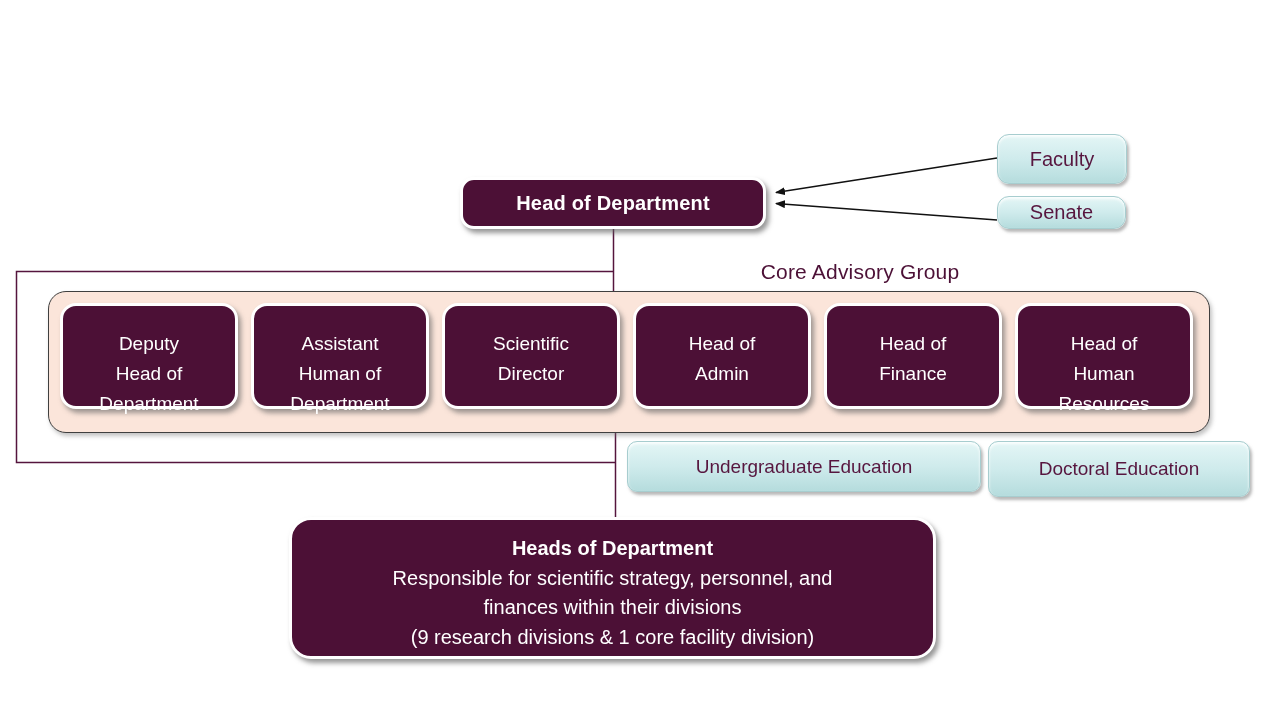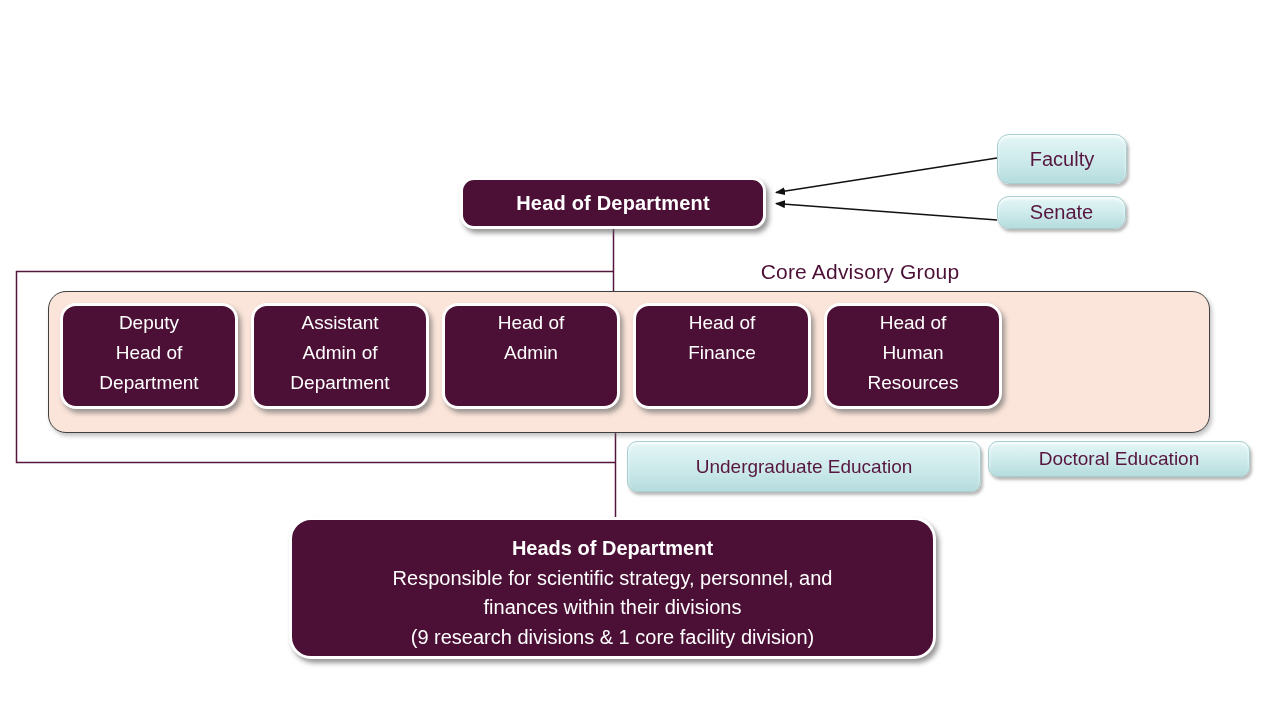--- a/index.html
+++ b/index.html
@@ -28,40 +28,40 @@
     left:48px; top:291px; width:1162px; height:142px;
     background:#fbe5da; border:1px solid #3f3f3f; border-radius:18px;
     box-shadow:2px 3px 4px rgba(120,120,120,.45);
     display:flex; gap:13px; padding:11px 11px; align-items:flex-start;
   }
   .advisor {
     flex:0 0 178px; height:106px; box-sizing:border-box;
     background:#4c1036; color:#fff; border:3px solid #ffffff; border-radius:16px;
     box-shadow:3px 4px 5px rgba(95,95,95,.6);
     font-size:19px; line-height:30px; text-align:center;
-    padding-top:2px; white-space:pre-line;
+    padding-top:23px; white-space:pre-line;
   }
 
   .cag-label {
     left:700px; top:260px; width:320px; text-align:center;
     color:#4c1036; font-weight:normal; font-size:21px; letter-spacing:.2px;
   }
 
   
   .teal {
     background:linear-gradient(to bottom,#e4f6f6 0%, #cfebec 50%, #b5dcdd 100%);
     color:#57163f; border:1px solid #a7cdcf; border-radius:10px;
     box-shadow:2px 3px 3px rgba(115,115,115,.5), inset 0 2px 3px rgba(255,255,255,.9);
     display:flex; align-items:center; justify-content:center;
     font-size:20px;
   }
   .faculty { left:997px; top:134px; width:130px; height:50px; border-radius:12px; }
   .senate  { left:997px; top:196px; width:129px; height:33px; border-radius:12px; }
   .undergrad { left:627px; top:441px; width:354px; height:51px; font-size:19px; }
-  .doctoral  { left:988px; top:441px; width:262px; height:36px; font-size:19px; }
+  .doctoral  { left:988px; top:441px; width:262px; height:56px; font-size:19px; }
 
   
   .divisions {
     left:289px; top:517px; width:647px; height:142px; border-radius:22px;
     padding-top:14px; font-size:20px; line-height:29.5px;
   }
   .divisions .title { font-weight:bold; }
   .divisions .body { white-space:pre-line; }
 </style>
 </head>
@@ -92,22 +92,24 @@
 
   <div class="node teal senate">Senate</div>
 
   <div class="node cag-label">Core Advisory Group</div>
 
   <div class="node advisory">
     <div class="advisor">Deputy
 Head of
 Department</div>
     <div class="advisor">Assistant
-Admin of
+Human of
 Department</div>
+    <div class="advisor">Scientific
+Director</div>
     <div class="advisor">Head of
 Admin</div>
     <div class="advisor">Head of
 Finance</div>
     <div class="advisor">Head of
 Human
 Resources</div>
   </div>
 
   <div class="node teal undergrad">Undergraduate Education</div>

